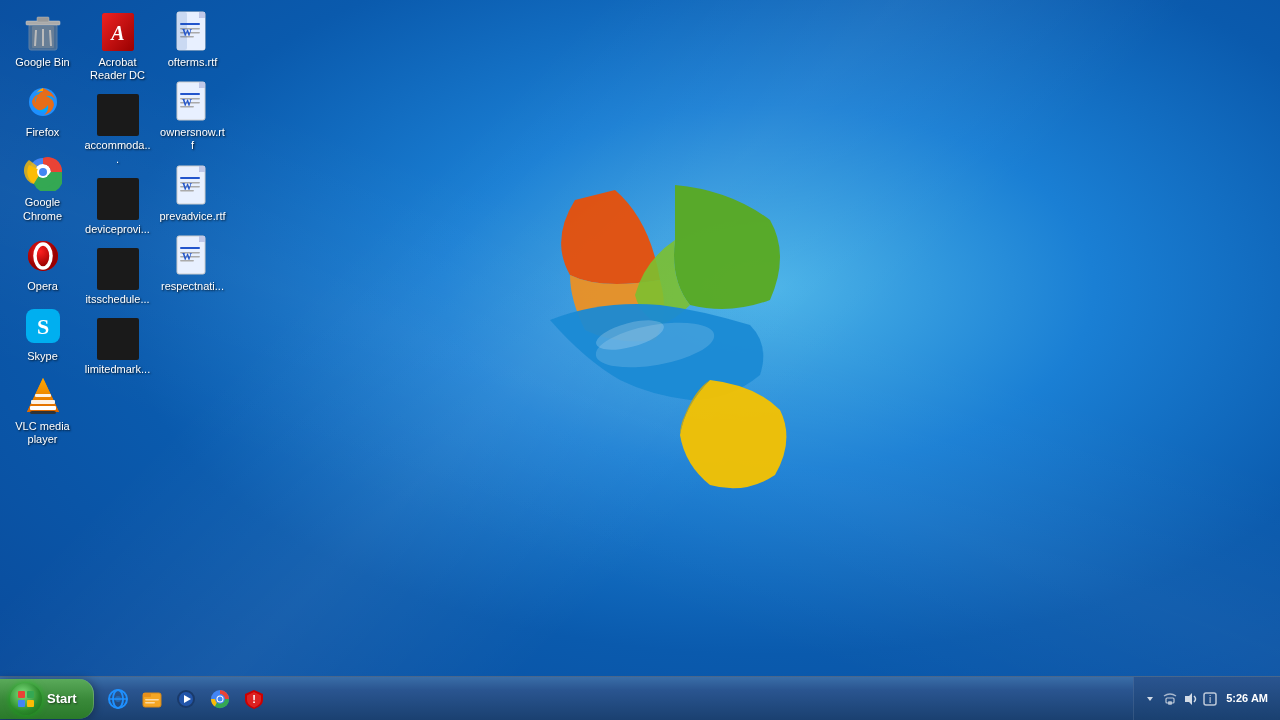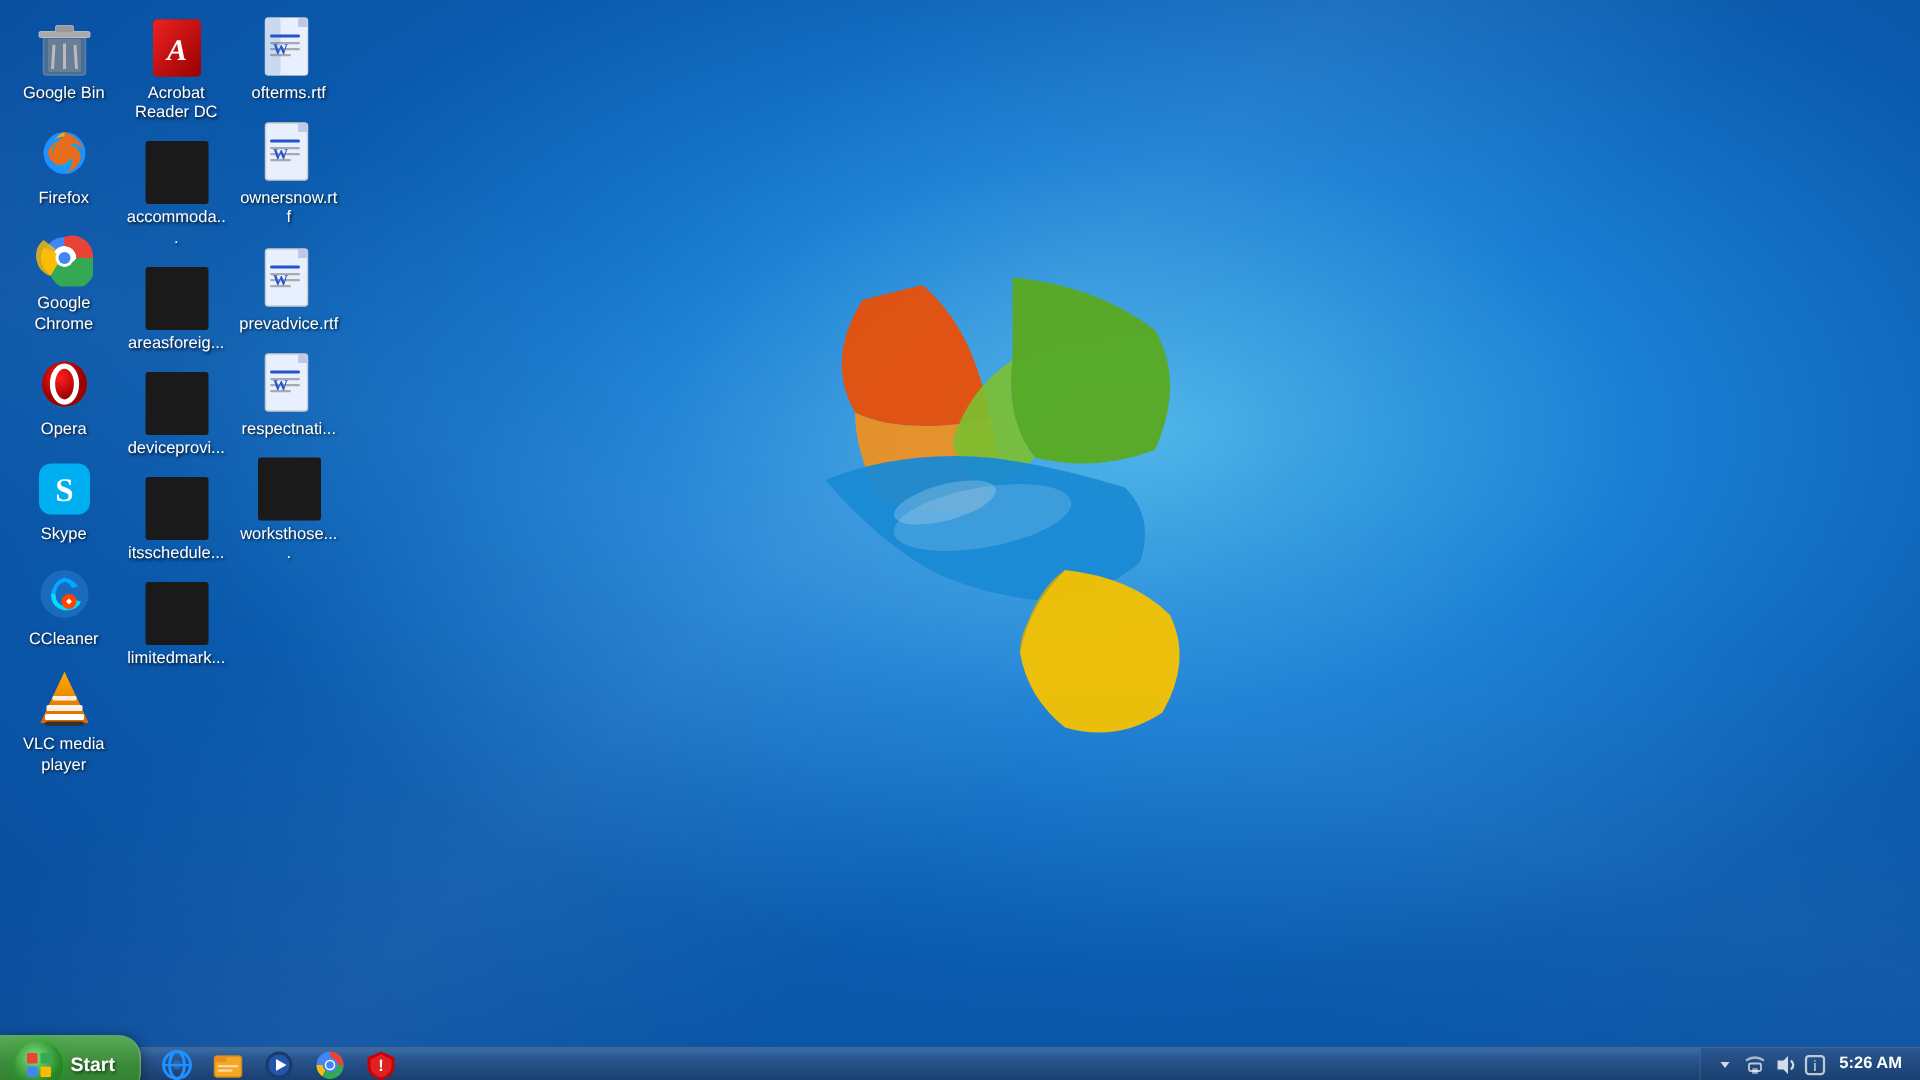--- a/index.html
+++ b/index.html
@@ -77,21 +77,21 @@
       background: #1a1a1a;
       border-radius: 2px;
     }
 
     
     .taskbar {
       position: absolute;
       bottom: 0;
       left: 0;
       right: 0;
-      height: 22px;
+      height: 44px;
       background: linear-gradient(to bottom, #3a6ea8 0%, #2a5590 30%, #1a4070 100%);
       display: flex;
       align-items: center;
       border-top: 1px solid rgba(255,255,255,0.2);
       justify-content: flex-end;
     }
 
     
     .start-button {
       height: 40px;
@@ -299,32 +299,20 @@
     <div class="desktop-icon">
       <div class="icon-img">
         <svg width="38" height="38" viewBox="0 0 38 38">
           <rect x="2" y="2" width="34" height="34" rx="8" fill="#00aff0"></rect>
           <text x="19" y="27" font-size="22" font-weight="bold" fill="white" text-anchor="middle" font-family="serif">S</text>
         </svg>
       </div>
       <span class="icon-label">Skype</span>
     </div>
 
-    <div class="desktop-icon">
-      <div class="icon-img">
-        <svg width="38" height="38" viewBox="0 0 38 38">
-          <circle cx="19" cy="19" r="16" fill="#1a6bbd"></circle>
-          <path d="M10 19 Q12 10 19 8 Q26 10 28 14 L24 15 Q22 11 19 11 Q14 12 13 19 Z" fill="#00aaff"></path>
-          <path d="M13 19 Q13 26 19 27 Q24 27 26 23 L30 24 Q28 30 19 30 Q10 28 10 19 Z" fill="#00ddff"></path>
-          <circle cx="22" cy="24" r="5" fill="#ff4400"></circle>
-          <path d="M20 24 L22 22 L24 24 L22 26 Z" fill="white"></path>
-        </svg>
-      </div>
-      <span class="icon-label">CCleaner</span>
-    </div>
 
     <div class="desktop-icon">
       <div class="icon-img">
         <svg width="38" height="40" viewBox="0 0 38 40">
 
           <polygon points="19,2 35,36 3,36" fill="#ff8800"></polygon>
           <polygon points="19,2 35,36 3,36" fill="url(#vlcGrad)"></polygon>
           <defs>
             <linearGradient id="vlcGrad" x1="0%" y1="0%" x2="0%" y2="100%">
               <stop offset="0%" stop-color="#ffaa00"></stop>
@@ -362,26 +350,20 @@
     </div>
 
 
     <div class="desktop-icon">
       <div class="icon-img">
         <div class="file-thumb"></div>
       </div>
       <span class="icon-label">accommoda...</span>
     </div>
 
-    <div class="desktop-icon">
-      <div class="icon-img">
-        <div class="file-thumb"></div>
-      </div>
-      <span class="icon-label">areasforeig...</span>
-    </div>
 
     <div class="desktop-icon">
       <div class="icon-img">
         <div class="file-thumb"></div>
       </div>
       <span class="icon-label">deviceprovi...</span>
     </div>
 
     <div class="desktop-icon">
       <div class="icon-img">
@@ -460,26 +442,20 @@
           <rect x="5" y="12" width="20" height="2" rx="1" fill="#2255cc"></rect>
           <rect x="5" y="17" width="20" height="1.5" rx="1" fill="#aaaaaa"></rect>
           <rect x="5" y="21" width="20" height="1.5" rx="1" fill="#aaaaaa"></rect>
           <rect x="5" y="25" width="14" height="1.5" rx="1" fill="#aaaaaa"></rect>
           <text x="7" y="25" font-size="10" font-weight="bold" fill="#2255cc" font-family="serif">W</text>
         </svg>
       </div>
       <span class="icon-label">respectnati...</span>
     </div>
 
-    <div class="desktop-icon">
-      <div class="icon-img">
-        <div class="file-thumb"></div>
-      </div>
-      <span class="icon-label">worksthose....</span>
-    </div>
 
   </div>
 
 
   <div class="taskbar">
 
     <button class="start-button">
       <div class="start-orb">
 
         <svg width="18" height="18" viewBox="0 0 18 18">

